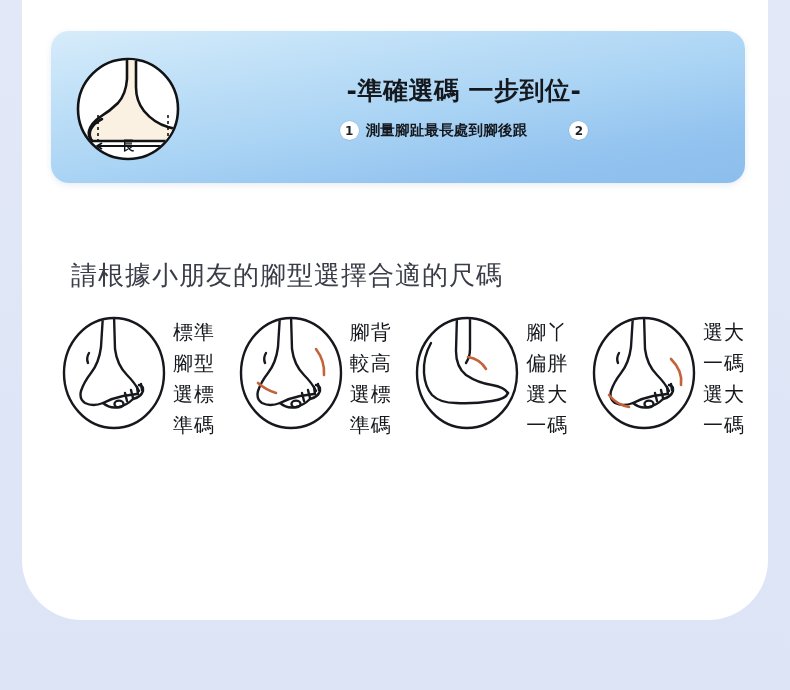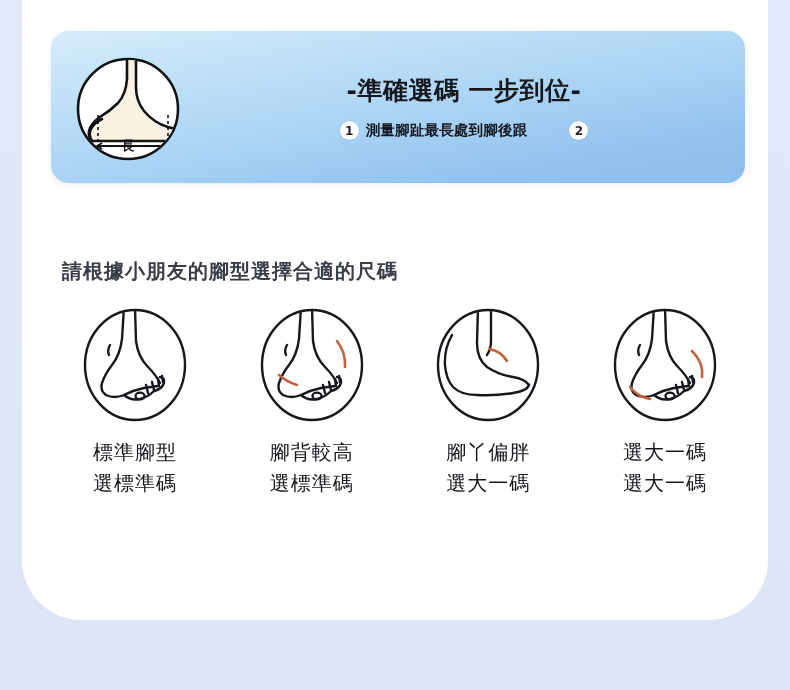--- a/index.html
+++ b/index.html
@@ -81,39 +81,39 @@
     font-size:14.5px;
     font-weight:700;
     color:#14181e;
     letter-spacing:.2px;
   }
   .step-gap { width:10px; }
 
   
   .section-heading {
     position:absolute;
-    left:62px; top:258px;
-    font-size:20px;
+    left:71px; top:258px;
+    font-size:26px;
     color:#3a3c47;
     letter-spacing:1px;
-    font-weight:700;
+    font-weight:400;
   }
 
   
   .types {
     position:absolute;
     left:55px; top:305px;
     width:690px;
     display:flex;
     justify-content:space-between;
   }
   .type {
     width:160px;
     display:flex;
-    flex-direction:column;
+    flex-direction:row;
     align-items:center;
   }
   .type-icon { width:118px; height:120px; }
   .type-label {
     margin-top:12px;
     text-align:center;
     font-size:20px;
     line-height:1.55;
     color:#16181d;
     letter-spacing:1px;

